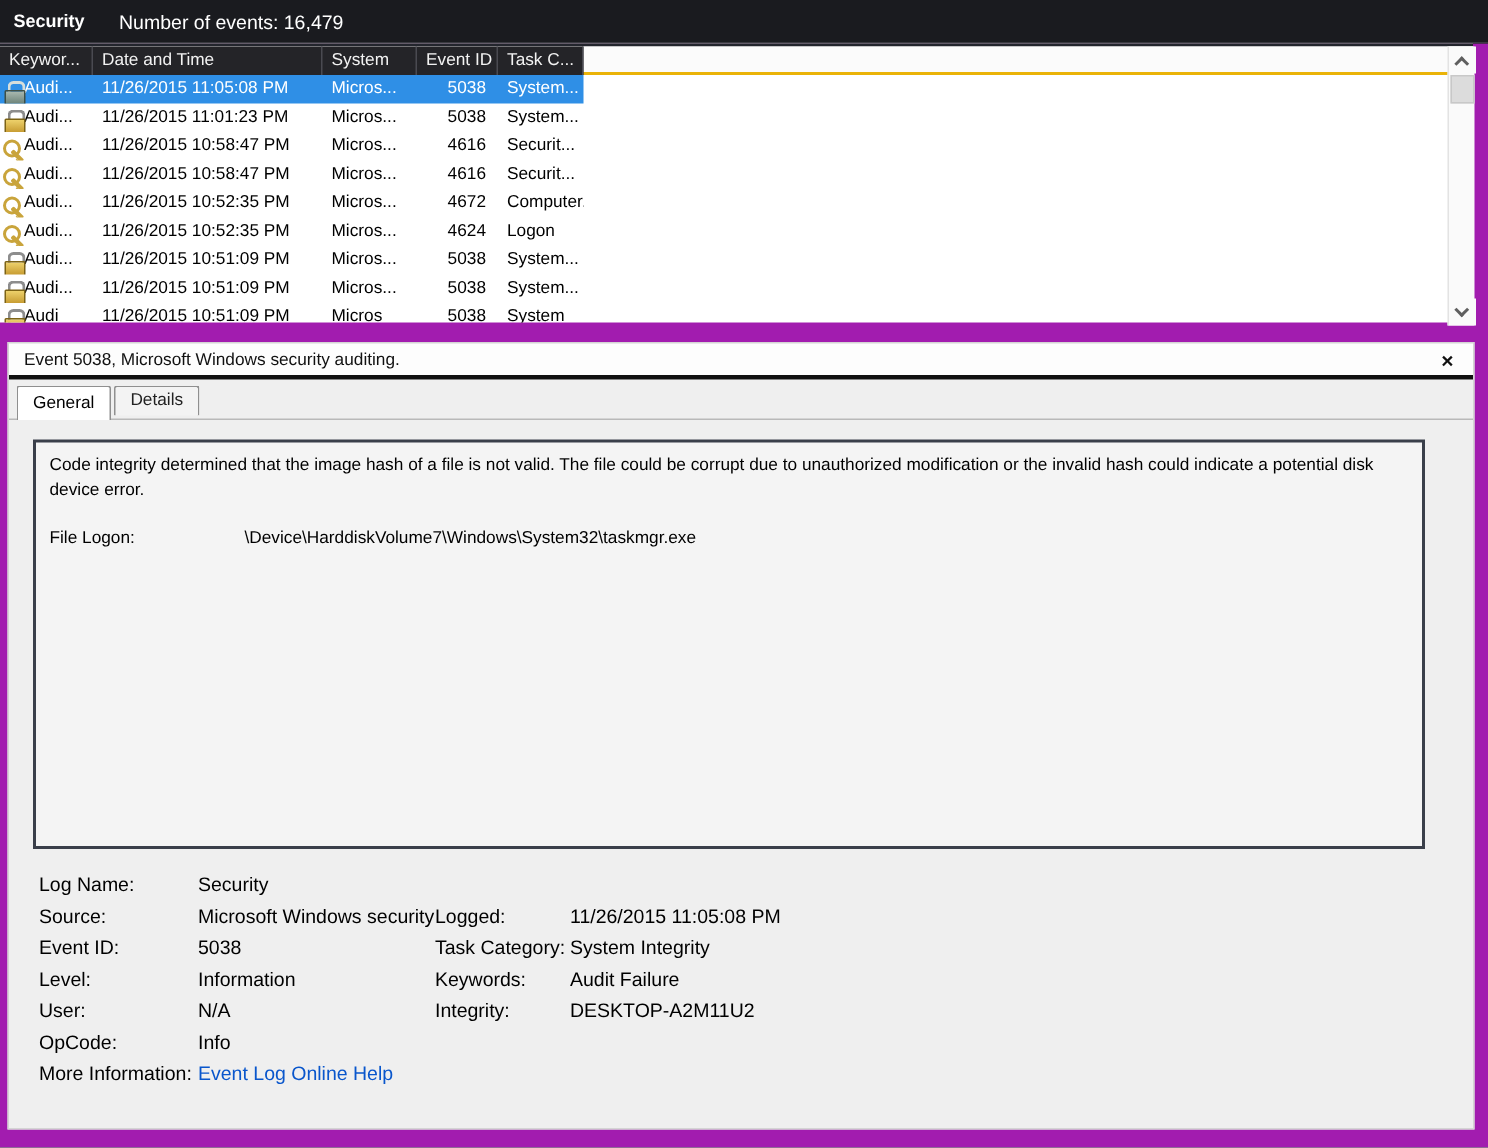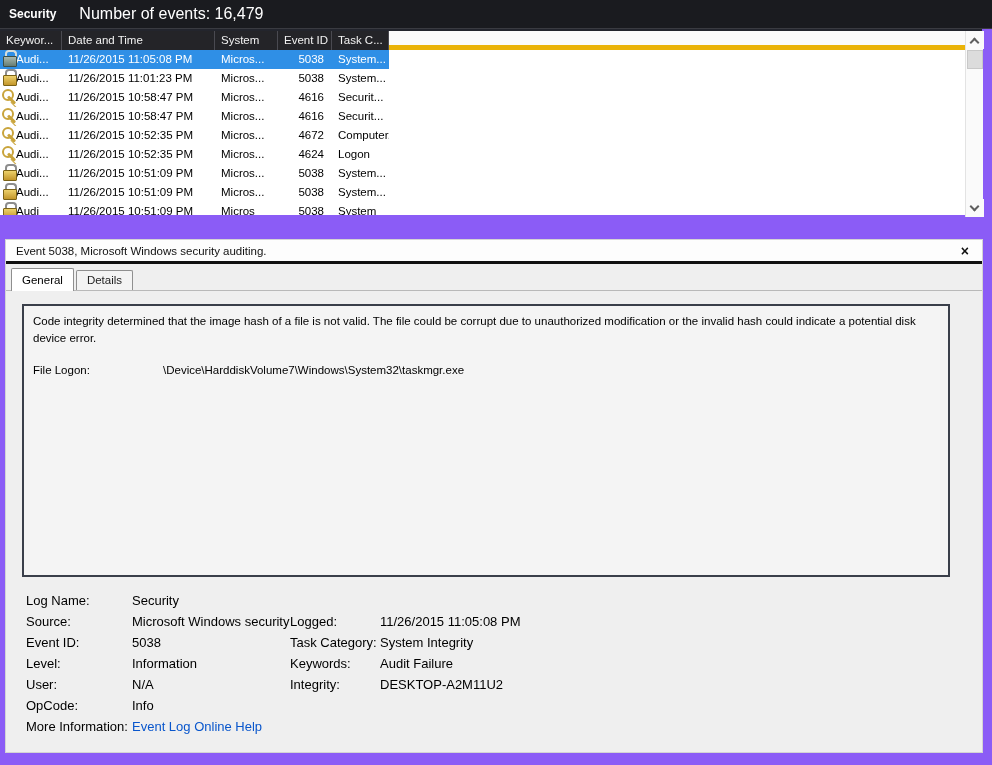--- a/index.html
+++ b/index.html
@@ -1,34 +1,34 @@
 <!DOCTYPE html>
 <html><head>
 <meta charset="utf-8">
 <style>
   *{box-sizing:border-box;margin:0;padding:0}
   html,body{width:992px;height:765px;overflow:hidden}
   body{font-family:"Liberation Sans","DejaVu Sans",sans-serif;background:#23252d;font-size:11.5px;color:#000}
-  .app{width:992px;height:765px;display:flex;flex-direction:column;background:#8b5cf6}
+  .app{width:992px;height:765px;display:flex;flex-direction:column;background:#a21caf}
 
   
   .titlebar{height:29px;background:#1a1b1f;border-bottom:1px solid #3a3b41;display:flex;align-items:center;color:#fff;flex:0 0 auto}
   .titlebar .logname{font-weight:bold;font-size:12px;padding:0 10px 0 9px}
-  .titlebar .evcount{font-size:16px;padding-left:13px}
+  .titlebar .evcount{font-size:13px;padding-left:13px}
 
   
   .list-section{height:186px;position:relative;margin-right:10px;background:#fff;flex:0 0 auto;border-top:2px solid #23252d}
-  .header-row{display:flex;height:19px;background:#fbfbfb;border-bottom:5px solid #eab308}
+  .header-row{display:flex;height:19px;background:#fbfbfb;border-bottom:2px solid #eab308}
   .header-cols{display:flex;background:#242428;height:19px}
   .hcell{color:#f2f2f2;font-size:11.5px;line-height:18px;padding:0 6px;border-right:1px solid #4a4a51;overflow:hidden;white-space:nowrap}
   .hc-key{width:62px}.hc-date{width:153px}.hc-src{width:63px}.hc-eid{width:54px}.hc-task{width:57px}
   .rows-clip{height:165px;overflow:hidden}
   .row{display:flex;height:19px;align-items:center;width:389px;cursor:default}
   .row .cell{font-size:11.5px;line-height:19px;white-space:nowrap;overflow:hidden}
-  .c-key{width:62px;display:flex;align-items:flex-start}
+  .c-key{width:62px;display:flex;align-items:flex-end}
   .c-date{width:153px;padding-left:6px}
   .c-src{width:63px;padding-left:6px}
   .c-eid{width:54px;text-align:right;padding-right:8px}
   .c-task{width:57px;padding-left:6px}
   .row.selected{background:#2f8fe6;color:#fff}
 
   
   .kicon{position:relative;width:14px;height:15px;flex:0 0 14px;margin-left:2px;display:inline-block}
   .kicon[data-icon="audit-failure-lock-icon"]::before{content:"";position:absolute;top:0;left:3px;width:8px;height:8px;
     border:2px solid #8d8d8d;border-bottom:none;border-radius:4px 4px 0 0}
@@ -44,26 +44,26 @@
   
   .vscroll{position:absolute;top:0;right:-1px;width:18px;height:186px;background:#fafafa;border-left:1px solid #e3e3e3;display:flex;flex-direction:column;align-items:center}
   .sb-btn{width:18px;height:18px;display:flex;align-items:center;justify-content:center;background:#fafafa}
   .chev-up{width:7px;height:7px;border-left:2px solid #5f5f5f;border-top:2px solid #5f5f5f;transform:rotate(45deg);margin-top:4px}
   .chev-down{width:7px;height:7px;border-left:2px solid #5f5f5f;border-top:2px solid #5f5f5f;transform:rotate(225deg);margin-bottom:4px}
   .sb-thumb{width:16px;height:19px;background:#dcdcdc;border:1px solid #c8c8c8;margin-top:1px}
   .sb-track{flex:1}
   .sb-bottom{margin-top:auto}
 
   
-  .detail-pane{flex:1;margin:24px 9px 12px 5px;background:#efefef;border:1px solid #d4d4d4;display:flex;flex-direction:column;overflow:hidden}
+  .detail-pane{flex:1;margin:13px 9px 12px 5px;background:#efefef;border:1px solid #d4d4d4;display:flex;flex-direction:column;overflow:hidden}
   .event-header{height:24px;background:#fdfdfd;border-bottom:3px solid #101010;display:flex;align-items:center;padding:0 10px;flex:0 0 auto}
   .event-title{font-size:11.5px;color:#111}
   .close-x{margin-left:auto;font-size:14px;font-weight:bold;color:#111;cursor:pointer;line-height:1;padding:0 3px}
 
-  .tabstrip{display:flex;align-items:flex-end;padding:4px 0 0 5px;border-bottom:1px solid #b9b9b9;flex:0 0 auto}
+  .tabstrip{display:flex;padding:4px 0 0 5px;border-bottom:1px solid #b9b9b9;flex:0 0 auto}
   .tab{font-size:11.5px;border:1px solid #8f8f8f;border-bottom:none;border-radius:2px 2px 0 0;padding:0 10px;cursor:pointer;white-space:nowrap}
   .tab.active{background:#fff;height:23px;line-height:22px;position:relative;z-index:2;margin-bottom:-1px}
   .tab.inactive{background:#f3f3f3;height:20px;line-height:19px;margin-left:2px;color:#222}
 
   .tab-content{flex:1;padding:13px 32px 0 16px;overflow:hidden}
   .gbox{border:2px solid #3a3f4a;background:#f4f4f4;height:273px;padding:7px 9px;overflow:hidden}
   .gbox .desc{font-size:11.5px;line-height:1.45;color:#000}
   .filename-row{display:flex;margin-top:18px;font-size:11.5px}
   .filename-row .fn-label{width:130px;flex:0 0 130px}
 

